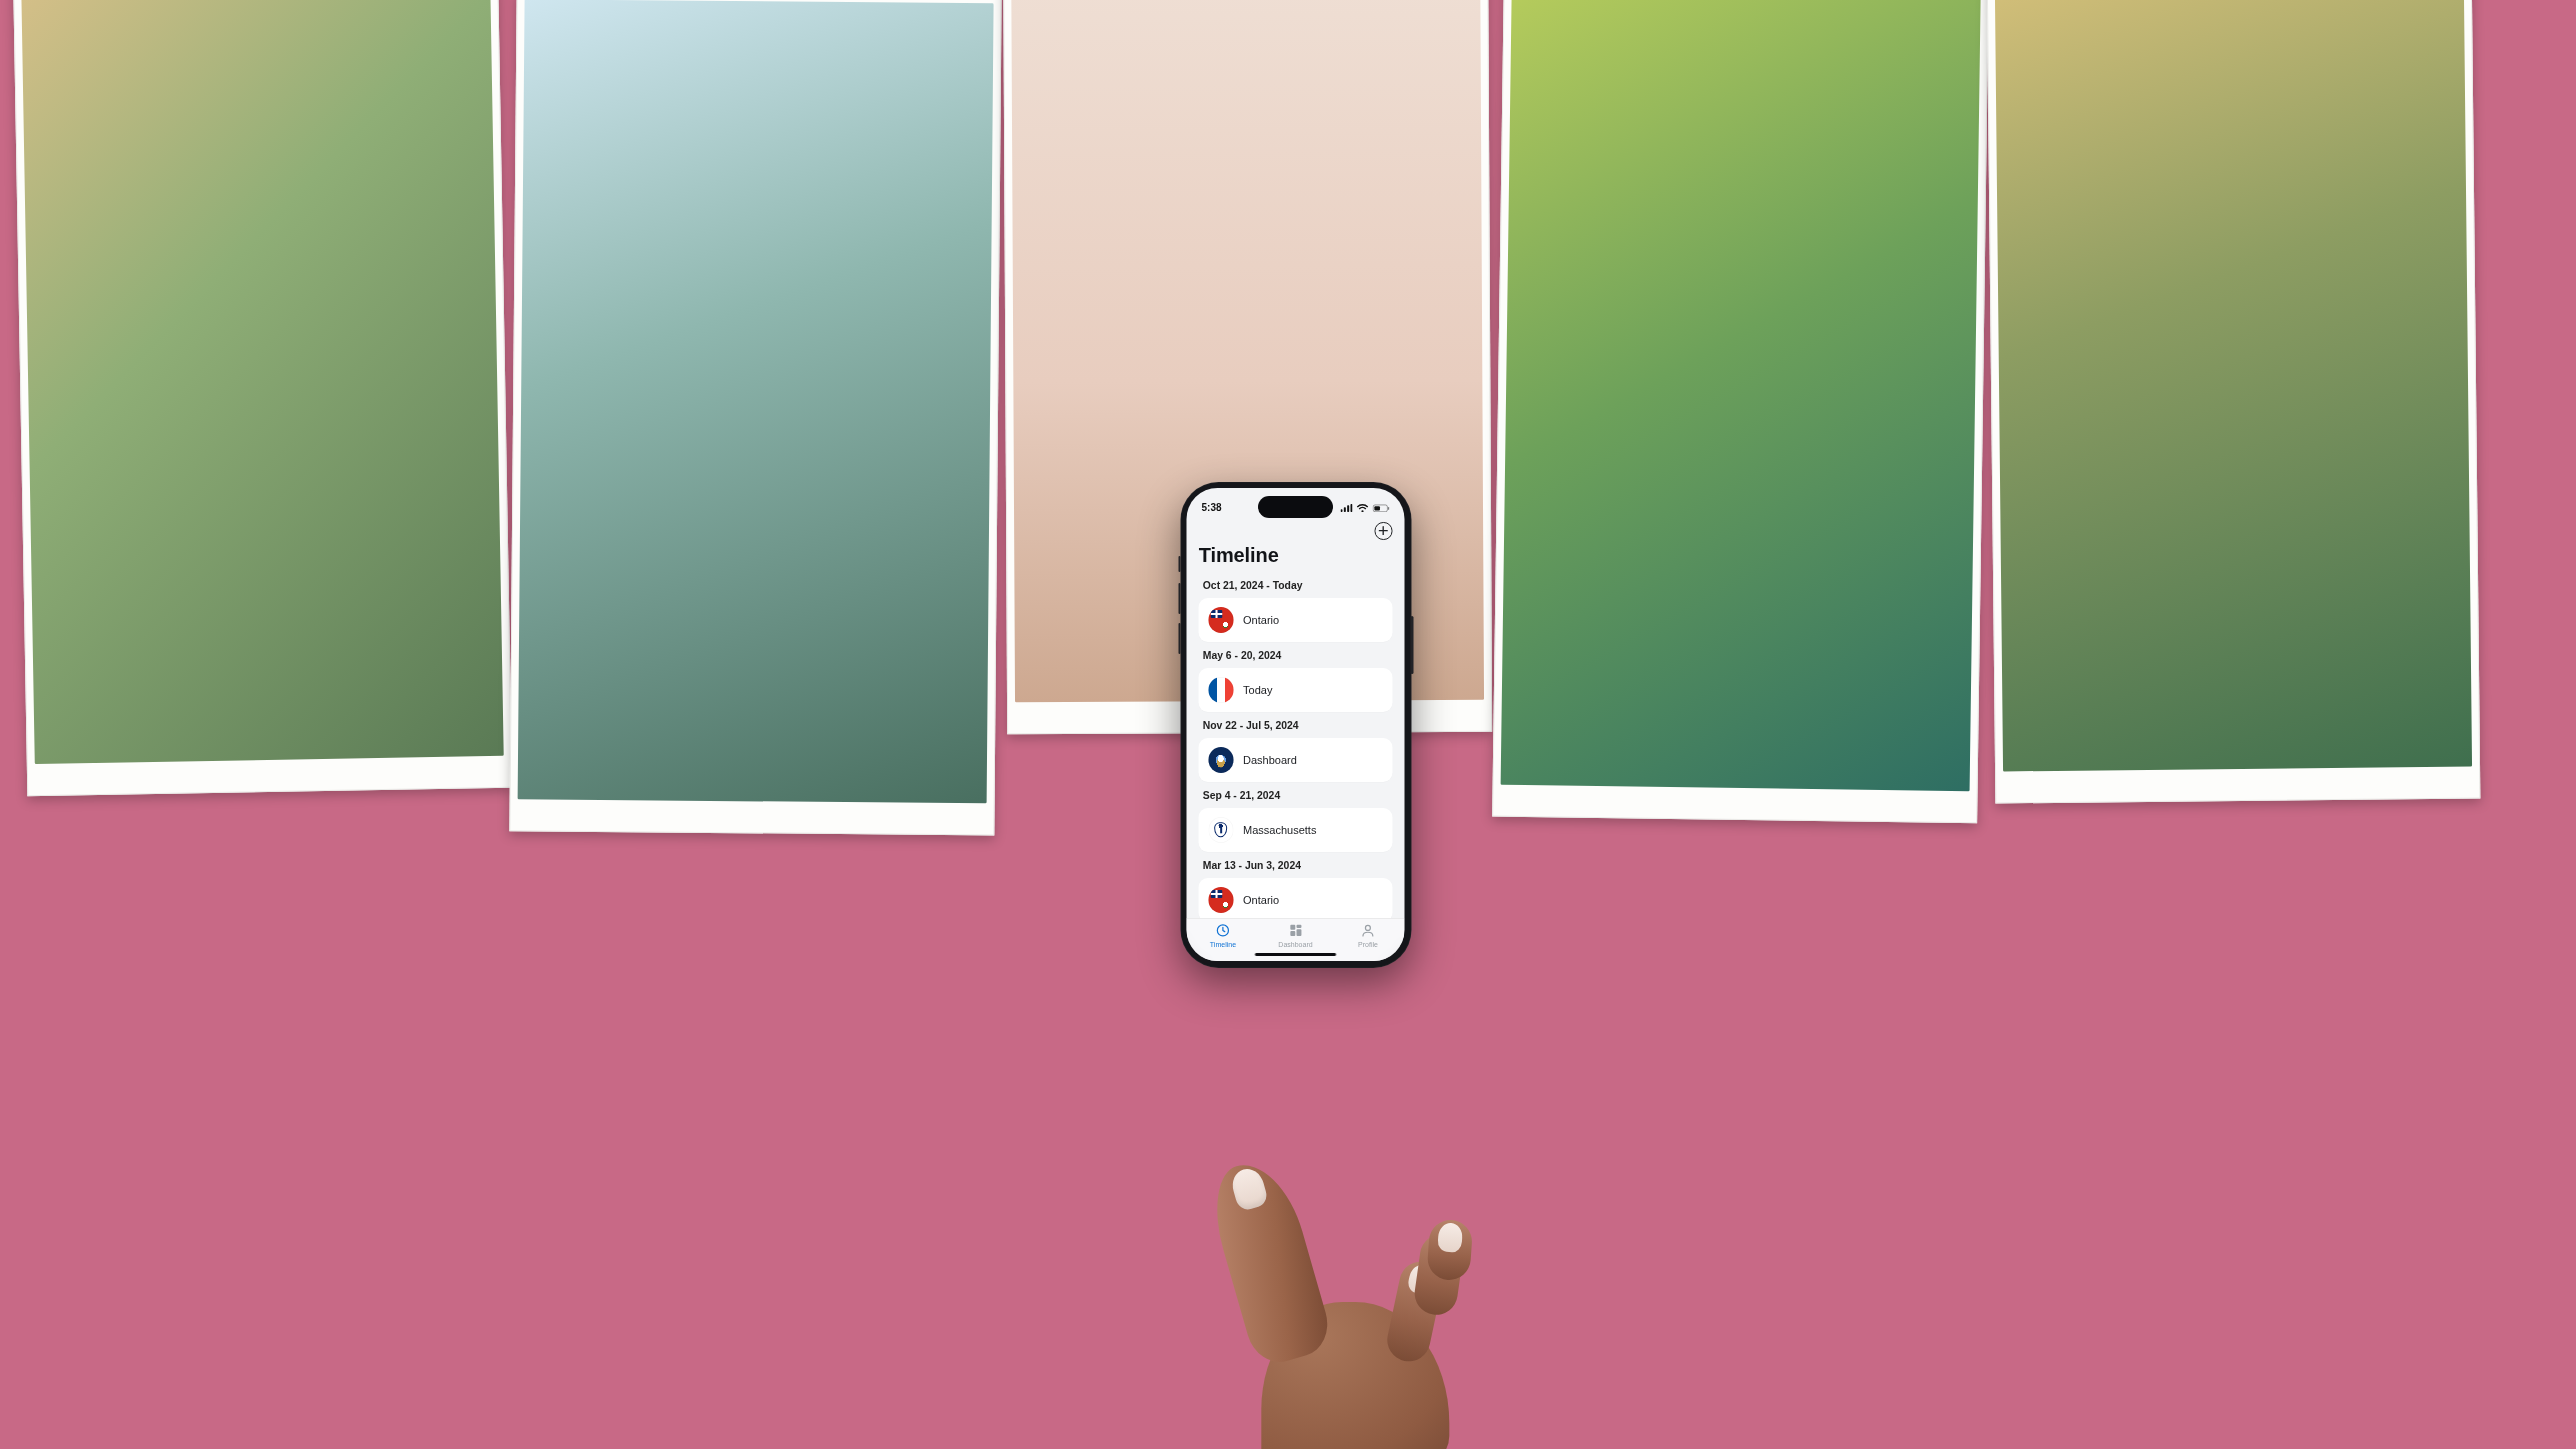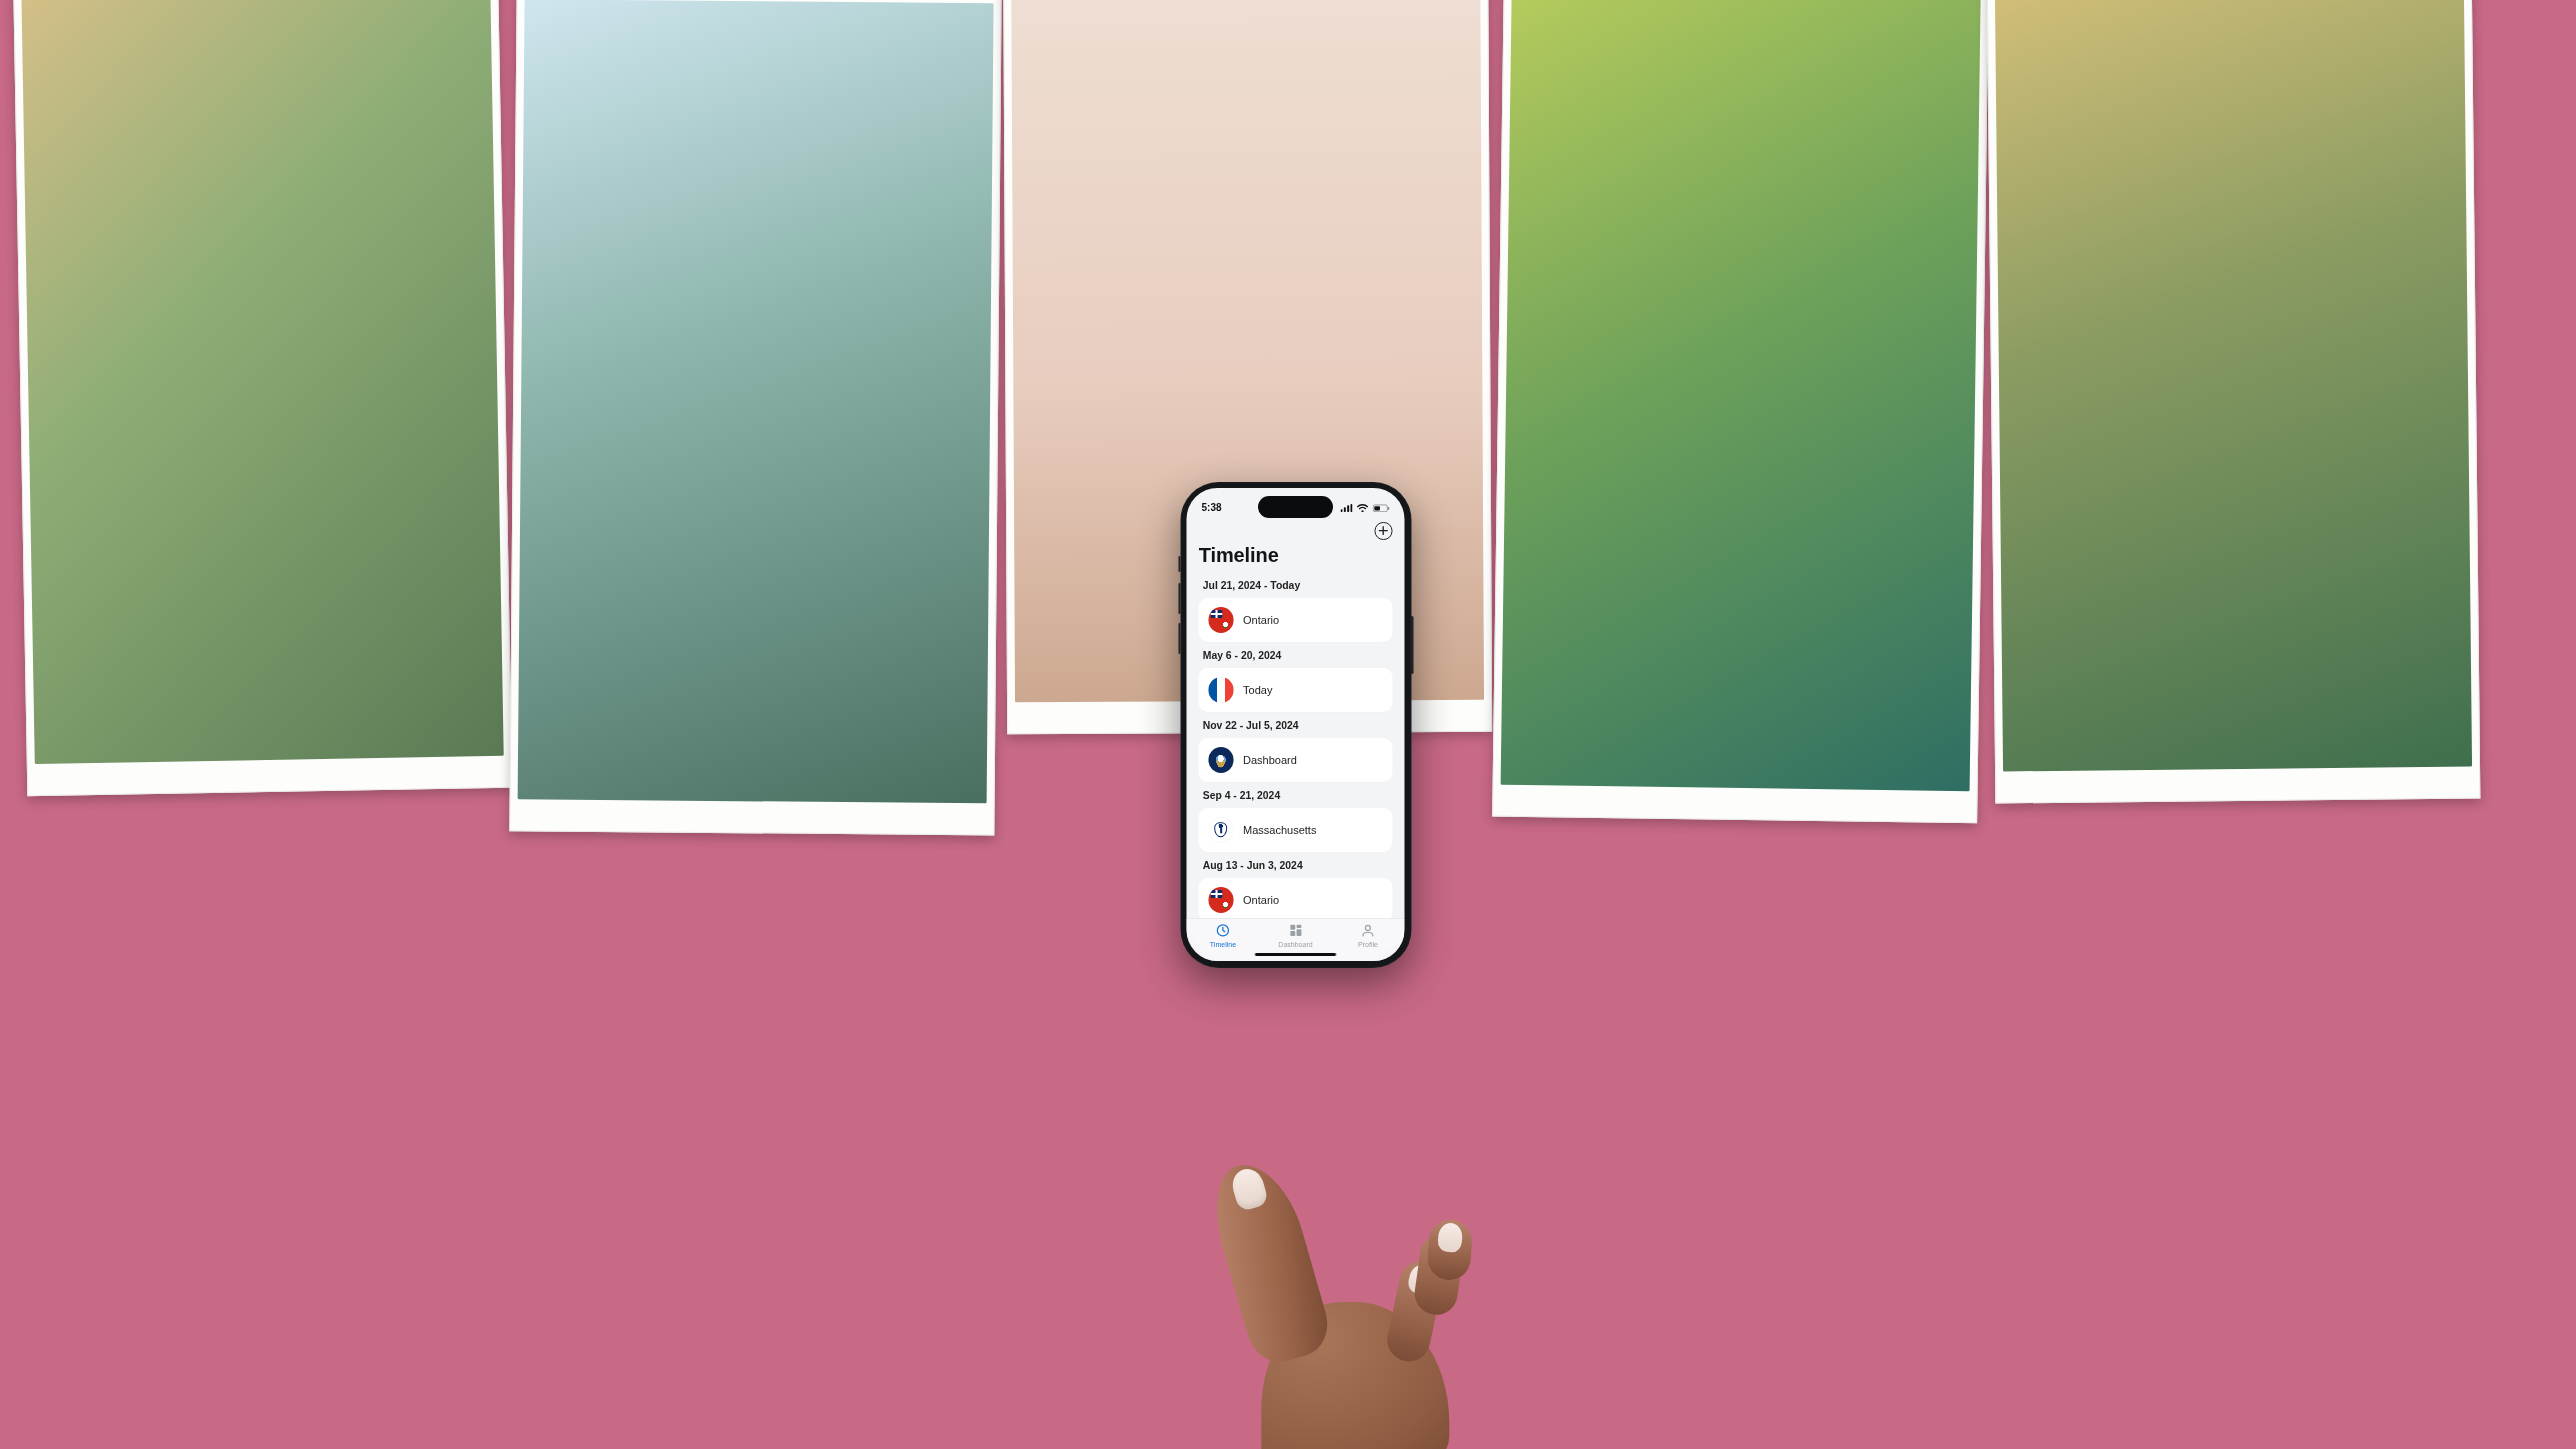--- a/index.html
+++ b/index.html
@@ -317,21 +317,21 @@
               <path d="M7 1v12M1 7h12"></path>
             </svg>
           </span>
         </button>
       </div>
 
       <h1 class="page-title">Timeline</h1>
 
       <div class="timeline" id="timeline">
           <div class="section">
-            <div class="section-header">Jul 21, 2024 - Today</div>
+            <div class="section-header">Oct 21, 2024 - Today</div>
             <div class="card">
               <div class="flag flag-ontario"></div>
               <div class="place">Ontario</div>
             </div>
           </div>
           <div class="section">
             <div class="section-header">May 6 - 20, 2024</div>
             <div class="card">
               <div class="flag flag-france"></div>
               <div class="place">Today</div>
@@ -345,21 +345,21 @@
             </div>
           </div>
           <div class="section">
             <div class="section-header">Sep 4 - 21, 2024</div>
             <div class="card">
               <div class="flag flag-mass"></div>
               <div class="place">Massachusetts</div>
             </div>
           </div>
           <div class="section">
-            <div class="section-header">Aug 13 - Jun 3, 2024</div>
+            <div class="section-header">Mar 13 - Jun 3, 2024</div>
             <div class="card">
               <div class="flag flag-ontario"></div>
               <div class="place">Ontario</div>
             </div>
           </div>
         </div>
 
       <nav class="tabbar">
         <div class="tab active">
           <span>

